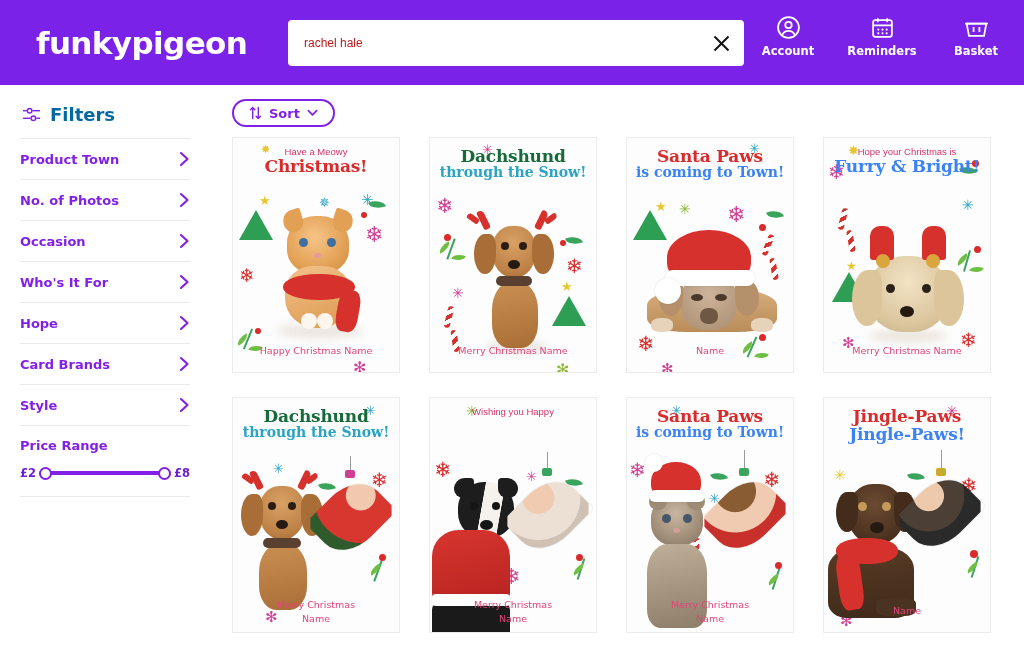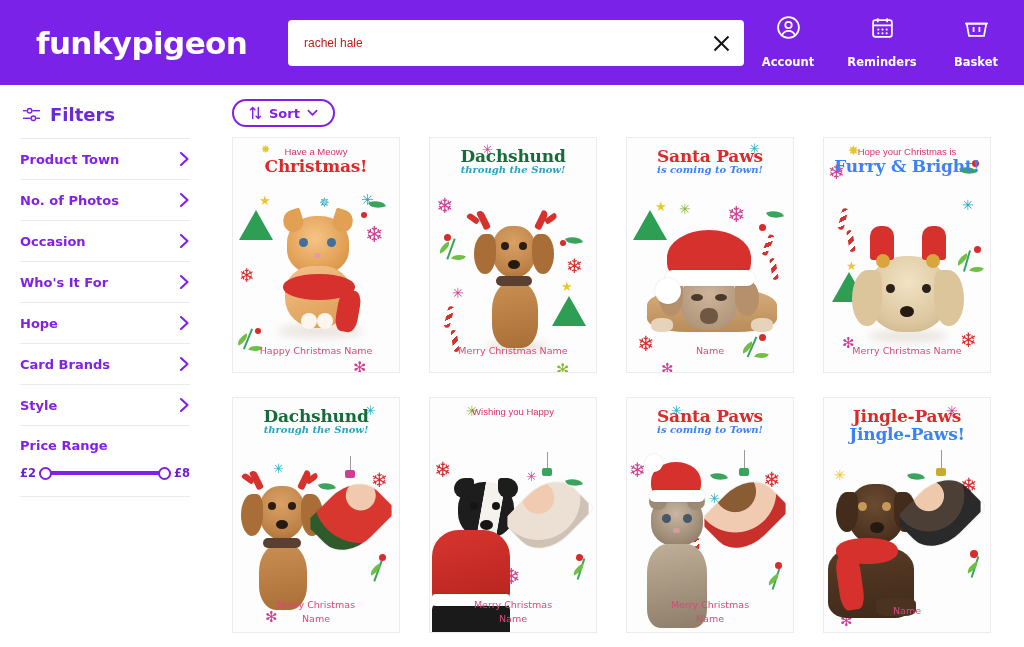--- a/index.html
+++ b/index.html
@@ -65,41 +65,41 @@
     display: flex;
     flex-direction: column;
     align-items: center;
     cursor: pointer;
   }
   .hdr-item .ico { height: 28px; display: flex; align-items: center; }
   .hdr-item .lbl {
     color: #ffffff;
     font-size: 11.5px;
     font-weight: 700;
-    margin-top: 14px;
+    margin-top: 3px;
     font-family: "DejaVu Sans", sans-serif;
   }
 
   
   .body-wrap { display: flex; height: 562px; }
 
   
   .sidebar {
     width: 210px;
     padding: 0 20px;
     flex: none;
   }
   .filters-head {
     display: flex;
     align-items: center;
     gap: 9px;
     padding: 19px 0 13px 2px;
   }
   .filters-title {
-    color: #6d28d9;
+    color: #0369a1;
     font-size: 18px;
     font-weight: 700;
     font-family: "DejaVu Sans", sans-serif;
   }
   .filter-row {
     border-top: 1px solid #eceaee;
     height: 41px;
     display: flex;
     align-items: center;
     justify-content: space-between;
@@ -197,21 +197,21 @@
   .card-title {
     position: absolute;
     top: 9px; left: 6px; right: 6px;
     text-align: center;
     line-height: 1.08;
     font-family: "DejaVu Serif", serif;
     z-index: 4;
   }
   .card-title .l1, .card-title .l2 { display: block; }
   .t-big { font-size: 17px; font-weight: 700; letter-spacing: -0.2px; }
-  .t-mid { font-size: 10px; font-weight: 700; font-style: italic; }
+  .t-mid { font-size: 14px; font-weight: 700; }
   .t-small {
     font-size: 9.5px; font-weight: 400;
     font-family: "Liberation Sans", sans-serif;
     color: #d6336c;
   }
   .caption {
     position: absolute;
     left: 0; right: 0; bottom: 14px;
     text-align: center;
     color: #e0457b;

